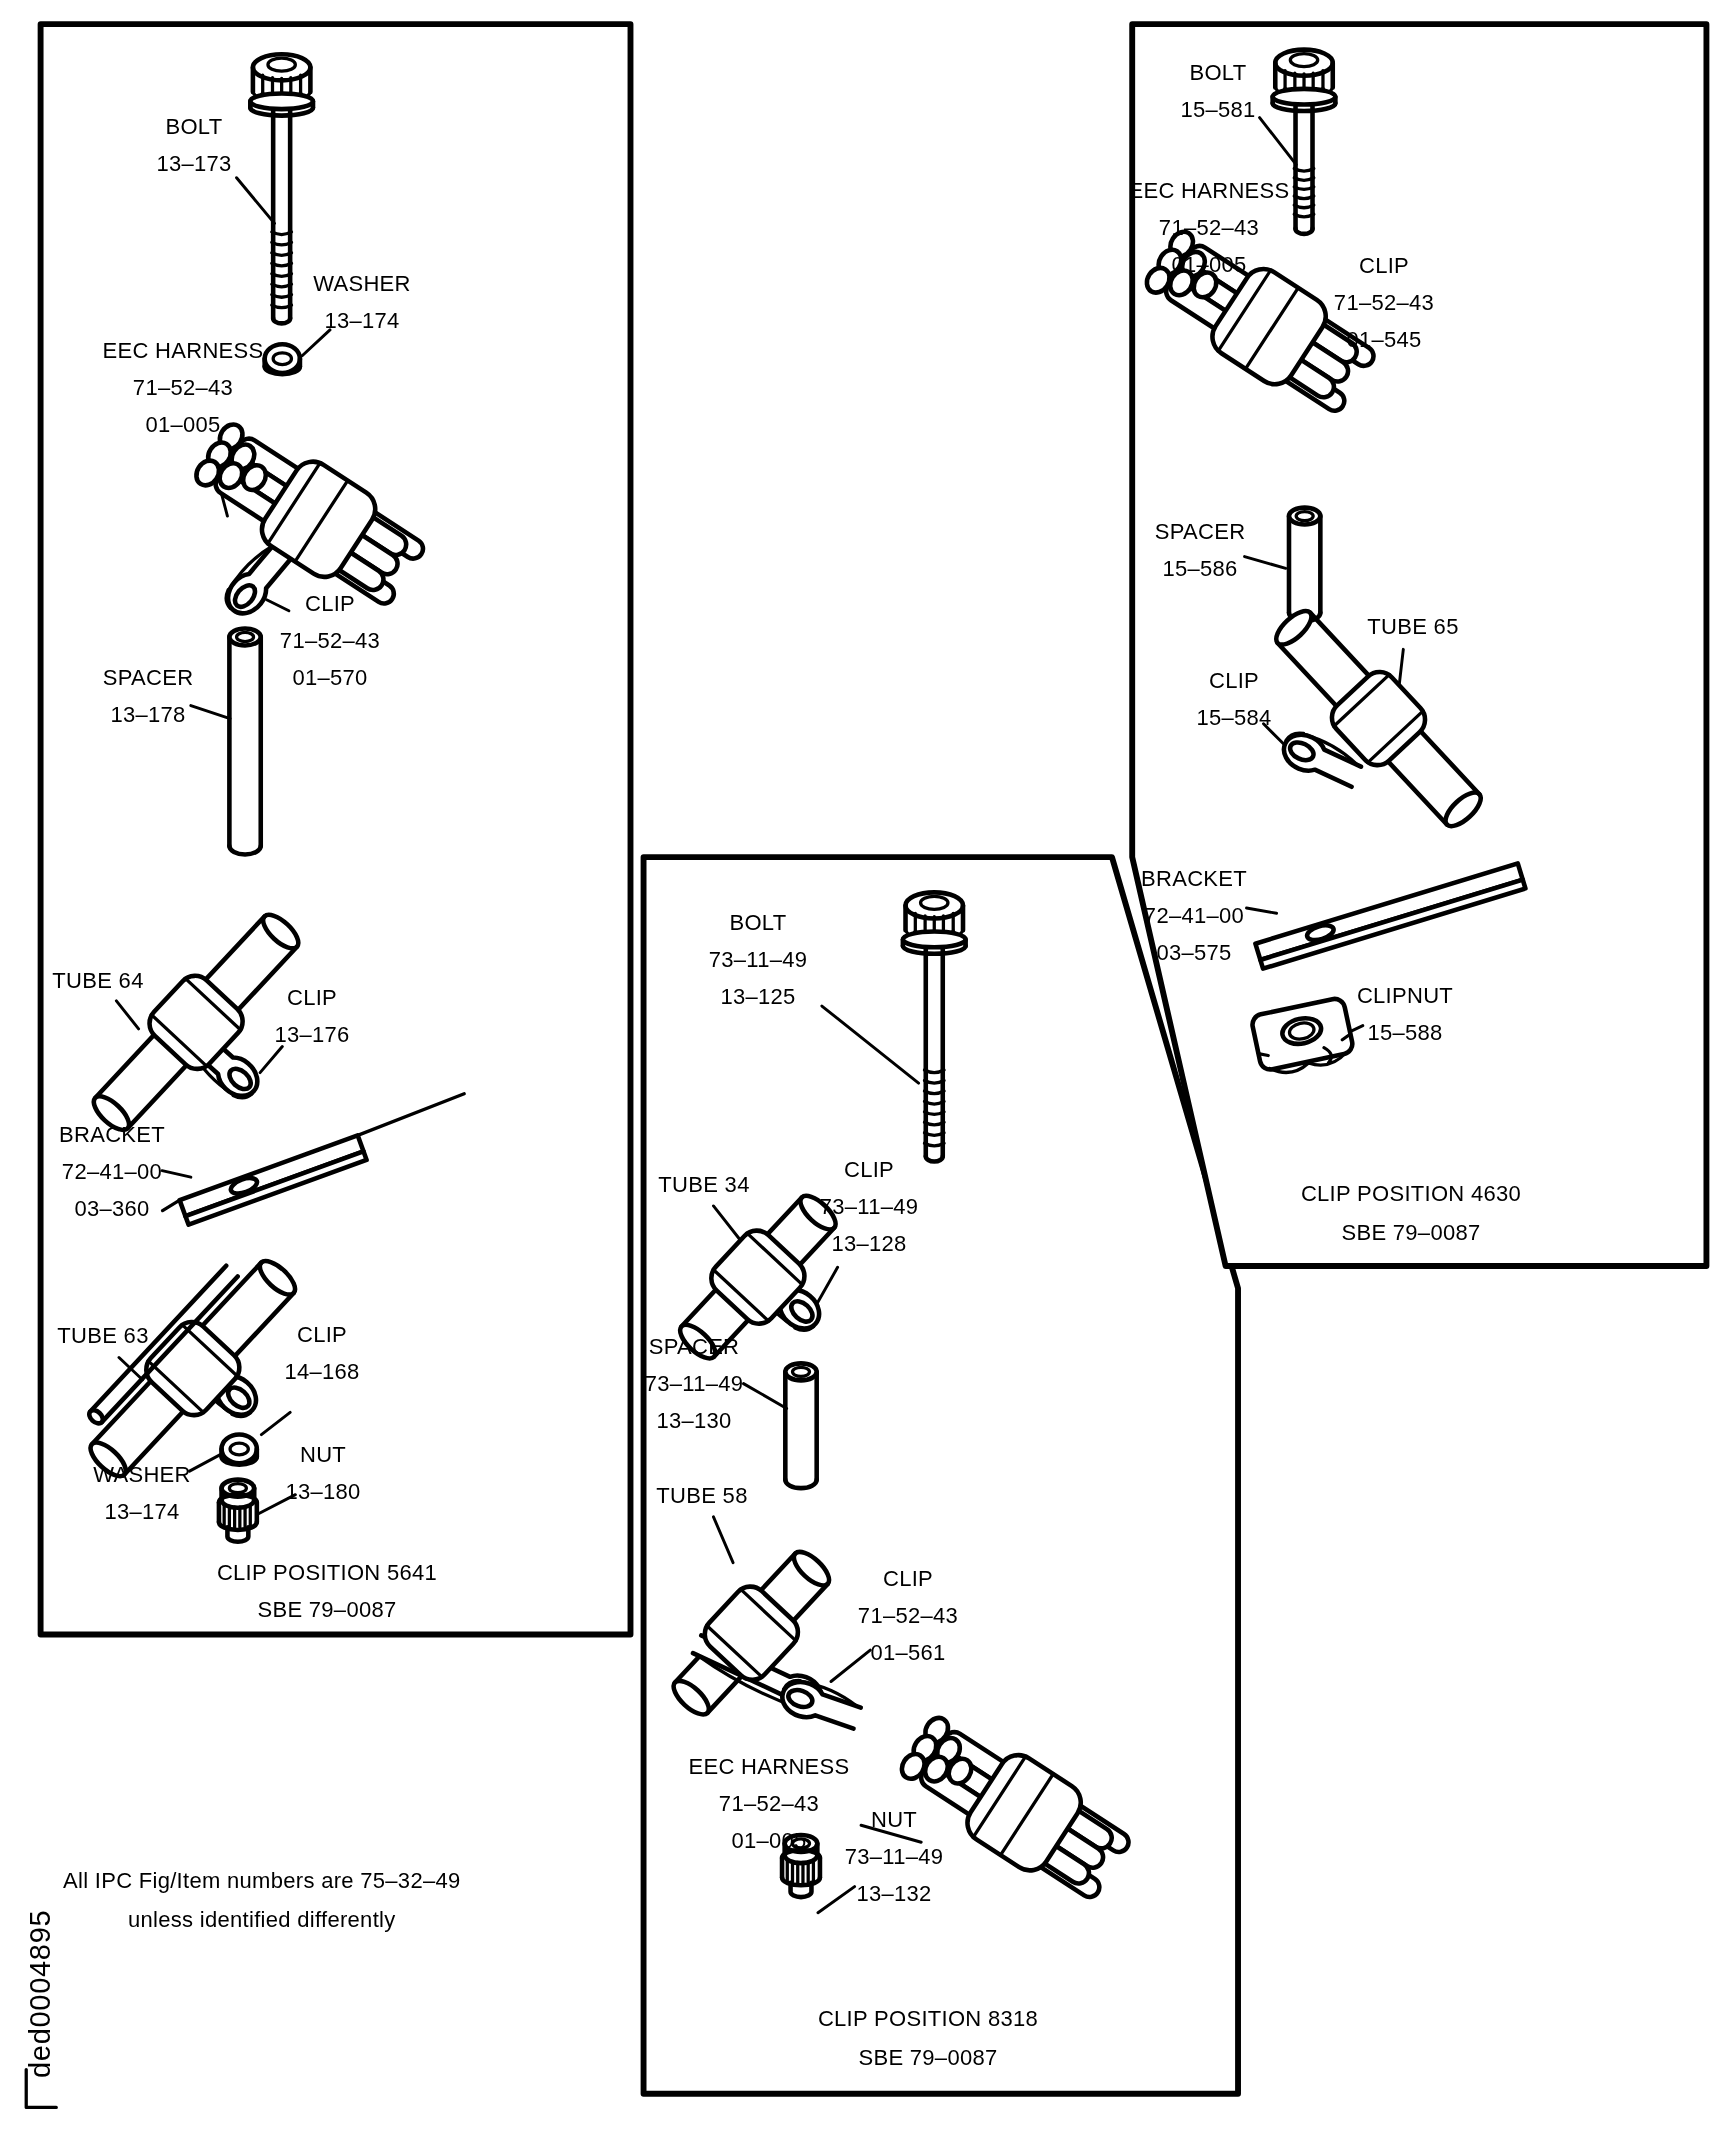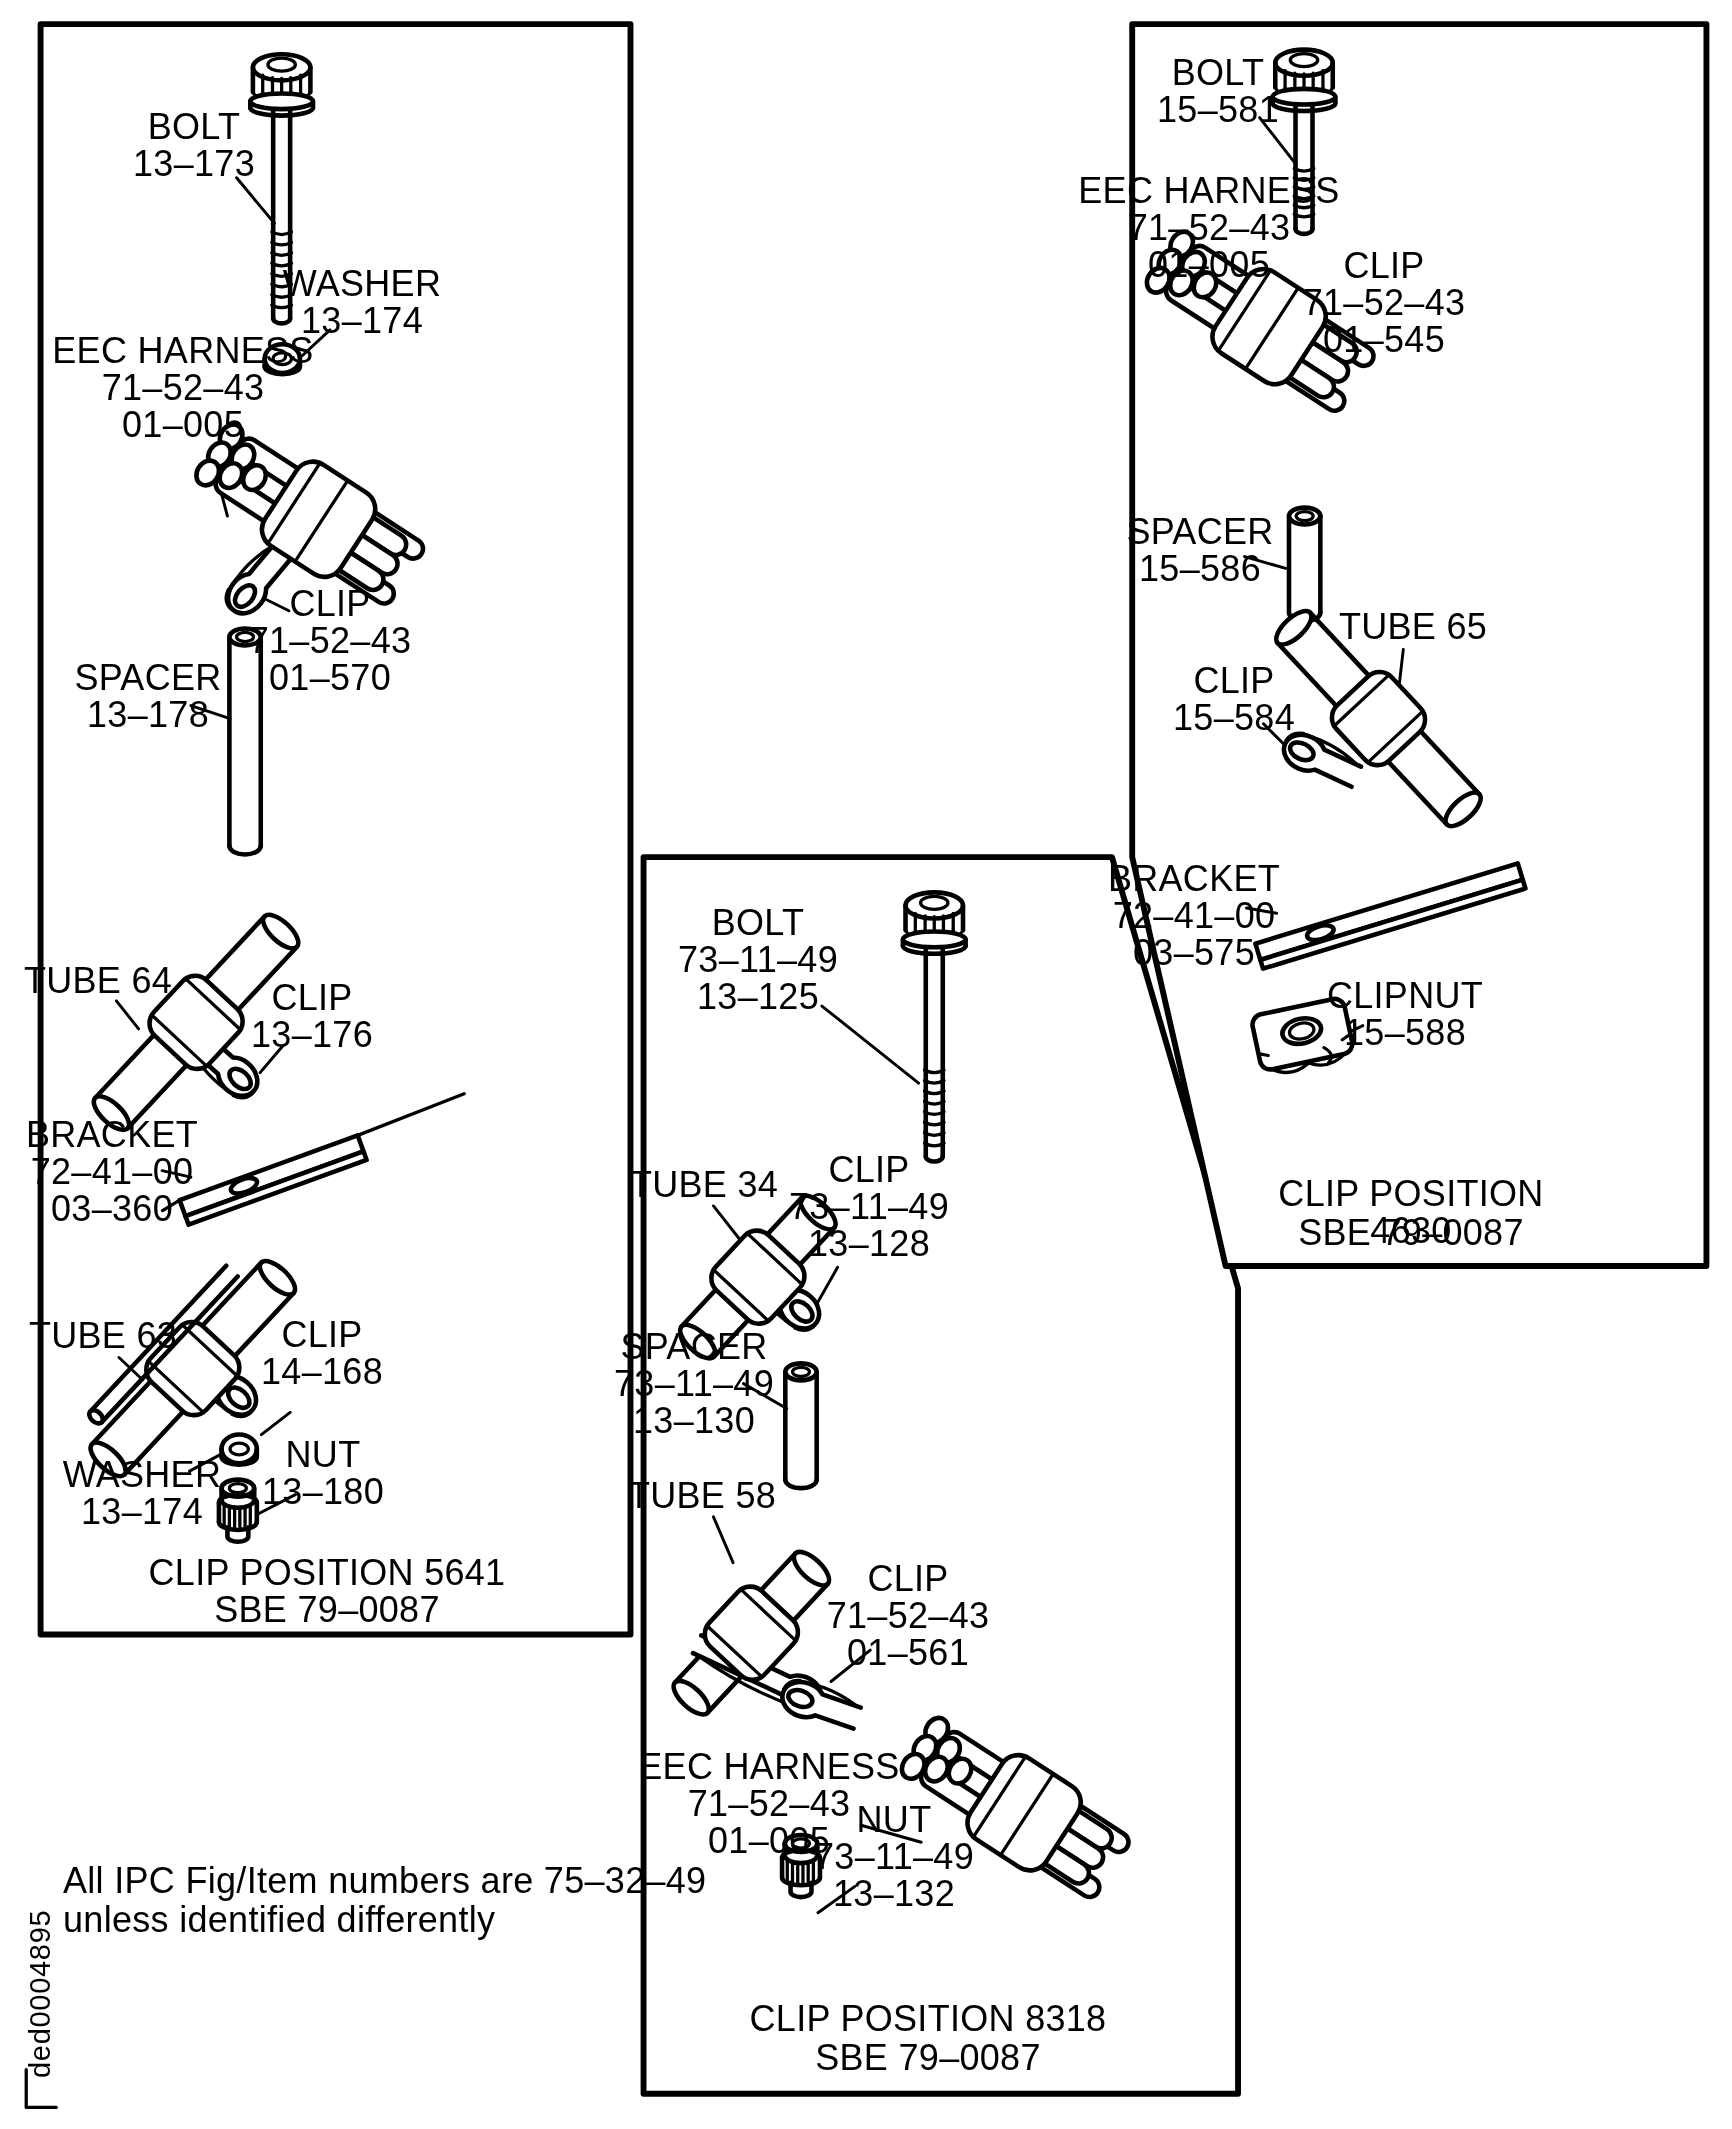--- a/index.html
+++ b/index.html
@@ -6,22 +6,22 @@
   #page{position:relative;width:1732px;height:2129px;background:#fff;overflow:hidden;
         font-family:"Liberation Sans", sans-serif;}
   #art{position:absolute;left:0;top:0;z-index:0;}
   svg path, svg ellipse, svg rect, svg line{stroke:#000;fill:none;stroke-width:7;
         stroke-linecap:round;stroke-linejoin:round;}
   svg .f{fill:#fff;}
   svg .bd{stroke-width:9;}
   svg .thin{stroke-width:5;}
   svg .ld{stroke-width:4.5;}
   .lbl{position:absolute;z-index:2;transform:translateX(-50%);text-align:center;
-       font-size:36px;line-height:37px;color:#000;white-space:pre-line;letter-spacing:0.3px;}
-  .lbl.note{transform:none;text-align:left;line-height:39px;}
+       font-size:22px;line-height:37px;color:#000;white-space:pre-line;letter-spacing:0.3px;}
+  .lbl.note{transform:none;text-align:center;line-height:39px;}
   .lbl.wm{transform:rotate(-90deg);transform-origin:0 0;font-size:29px;letter-spacing:0.7px;}
 </style>
 </head>
 <body>
 
 <div id="page">
 
 <svg id="art" width="1732" height="2129" viewBox="0 0 2651 3259">
 
   <defs>

